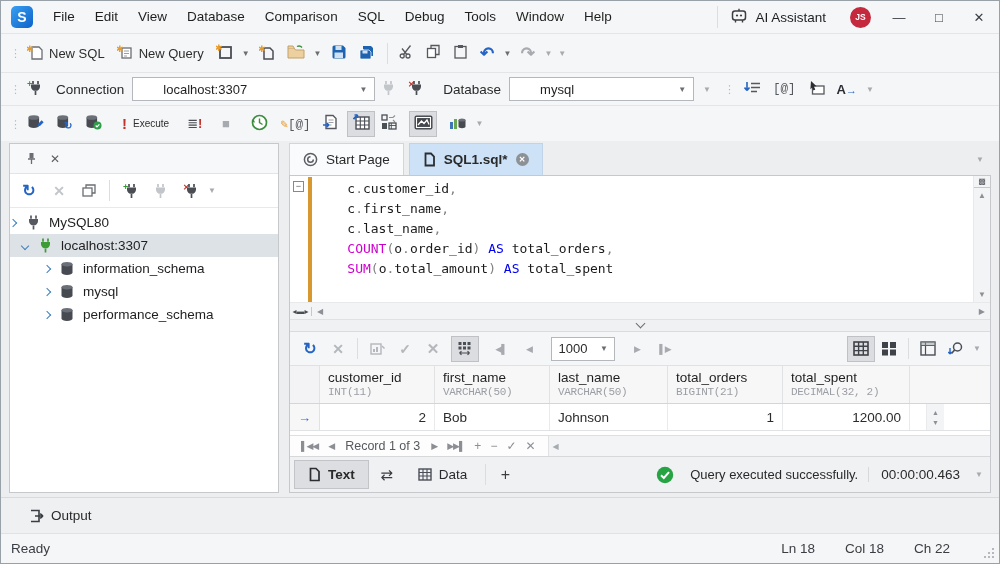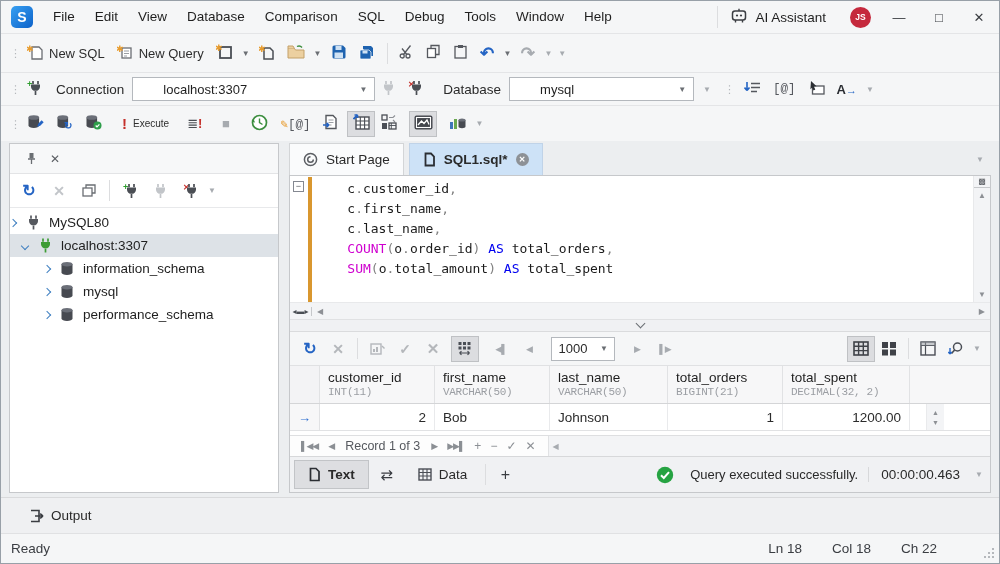--- a/index.html
+++ b/index.html
@@ -104,21 +104,21 @@
   .rtab { height:29px; display:flex; align-items:center; gap:7px; padding:0 13px; font-size:13.5px; color:#2a2a2a; }
   .rtab.active { background:#dddee1; border:1px solid #c2c4c7; font-weight:bold; }
   .status-msg { font-size:13px; color:#2a2a2a; margin:0 10px 0 16px; }
   .exec-time { font-size:13.5px; color:#2a2a2a; padding:0 12px; border-left:1px solid #d7d8da; }
 
   
   .output-bar { height:36px; flex:none; background:#eff0f2; border-top:1px solid #d9dadc; display:flex; align-items:center; padding-left:28px; gap:6px; }
   .output-bar span { font-size:13.5px; color:#2a2a2a; }
   .statusbar { height:30px; flex:none; background:#f5f6f7; border-top:1px solid #e0e1e3; display:flex; align-items:center; padding:0 10px; }
   .statusbar .state { font-size:13.5px; color:#3a3d42; }
-  .sb-right { margin-left:auto; display:flex; gap:30px; margin-right:52px; font-size:13.5px; color:#3a3d42; }
+  .sb-right { margin-left:auto; display:flex; gap:30px; margin-right:39px; font-size:13.5px; color:#3a3d42; }
   .grip-dots { position:absolute; right:5px; bottom:5px; width:10px; height:10px; }
   .grip-dots i { position:absolute; width:2px; height:2px; background:#b5b8bc; }
 </style>
 </head>
 <body>
 
 <div class="window">
 
   <div class="titlebar">
     <div class="logo">S</div>

